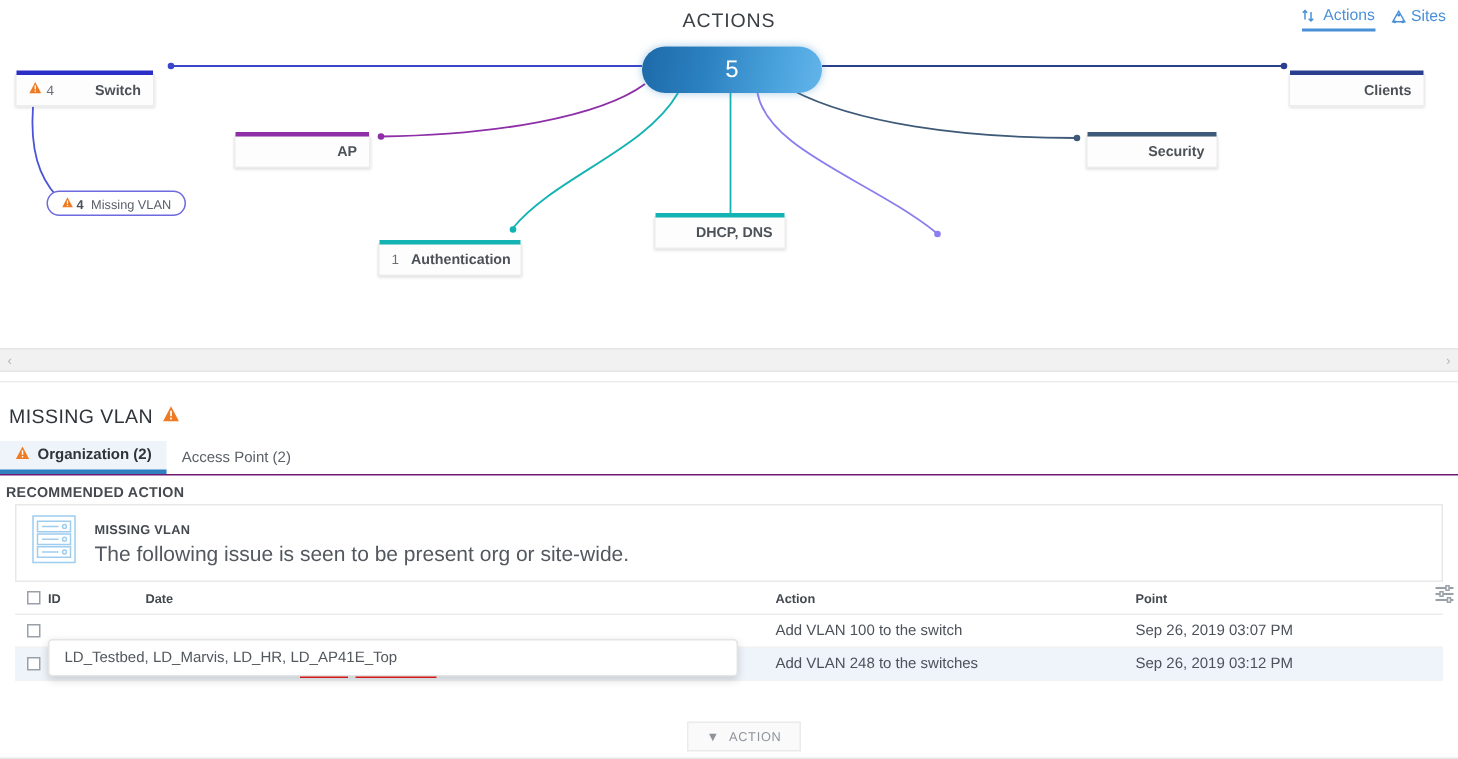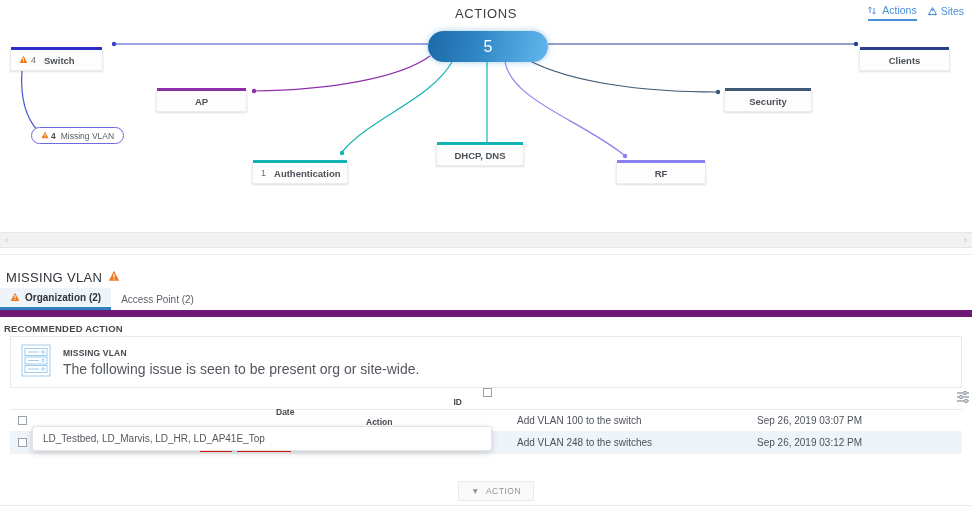--- a/index.html
+++ b/index.html
@@ -41,22 +41,22 @@
     display: flex; align-items: center;
     padding: 0 8px;
     font-size: 9.5px;
     font-weight: bold;
     color: #4c5158;
     white-space: nowrap;
   }
   .node .bar { position: absolute; left: 0; right: 0; top: -3px; height: 3px; }
   .node .cnt { font-weight: normal; color: #6a6f76; font-size: 9px; margin-right: 8px; }
   .node .warn { margin-right: 3px; }
-  .node .lbl { flex: 1; text-align: center; }
-  .node.with-meta .lbl { text-align: left; }
+  .node .lbl { flex: 1; text-align: right; }
+  .node.with-meta .lbl { text-align: right; }
 
   .warn-tri { display:inline-block; vertical-align: -1px; }
 
   .center-node {
     position: absolute;
     left: 428px; top: 31px; width: 120px; height: 31px;
     border-radius: 16px;
     background: linear-gradient(100deg, #1d69a8 0%, #2b81c0 35%, #4ba3dd 75%, #62b5ea 100%);
     box-shadow: 0 0 6px rgba(60,140,200,.45);
     color: #fff; font-size: 16px;
@@ -88,21 +88,21 @@
 
   
   .detail { position: absolute; left: 0; top: 262px; width: 972px; height: 244px; background: #fff; }
   .detail-title {
     position: absolute; left: 6px; top: 8px;
     font-size: 13px; color: #2f343a; letter-spacing: .3px;
     display: flex; align-items: center; gap: 6px;
   }
   .tabs {
     position: absolute; left: 0; top: 33px; width: 972px; height: 22px;
-    border-bottom: 7px solid #701a75;
+    border-bottom: 1px solid #701a75;
     display: flex; align-items: flex-end; gap: 0;
   }
   .tab {
     height: 22px; display: flex; align-items: center; gap: 5px;
     padding: 0 10px; font-size: 10px; color: #5c6169; cursor: pointer;
   }
   .tab.active { font-weight: bold; color: #2f343a; background: #eef4fa; border-bottom: 3px solid #2f7fc1; }
 
   .rec-label {
     position: absolute; left: 4px; top: 61px;
@@ -115,21 +115,20 @@
   }
   .rec-card .rec-text-title { font-size: 8.5px; font-weight: bold; color: #44494f; letter-spacing: .2px; }
   .rec-card .rec-text-desc { font-size: 14px; color: #53585f; margin-top: 3px; }
 
   
   .table { position: absolute; left: 10px; top: 126px; width: 952px; }
   .t-head {
     display: flex; align-items: center; height: 22px;
     font-size: 8.5px; font-weight: bold; color: #44494f;
     border-bottom: 1px solid #ececec;
-    flex-direction: column;
   }
   .t-row {
     display: flex; align-items: center; height: 22px;
     font-size: 10px; color: #4d525a;
     border-bottom: 1px solid #f2f2f2;
   }
   .t-row.alt { background: #eef4fa; }
   .c-chk { width: 22px; display: flex; align-items: center; justify-content: flex-start; padding-left: 8px; }
   .c-id { width: 65px; }
   .c-info { width: 420px; }
@@ -246,24 +245,20 @@
       <span class="bar" style="background:#14b3b3;"></span>
       <span class="cnt">1</span>
       <span class="lbl">Authentication</span>
     </div>
 
     <div class="node" style="left:436px; top:144px; width:88px;">
       <span class="bar" style="background:#14b3b3;"></span>
       <span class="lbl">DHCP, DNS</span>
     </div>
 
-    <div class="node" style="left:616px; top:162px; width:90px;">
-      <span class="bar" style="background:#8b7ff0;"></span>
-      <span class="lbl">RF</span>
-    </div>
 
     <div class="node" style="left:724px; top:90px; width:88px;">
       <span class="bar" style="background:#3e5a78;"></span>
       <span class="lbl">Security</span>
     </div>
 
     <div class="node" style="left:859px; top:49px; width:91px;">
       <span class="bar" style="background:#2b3f8f;"></span>
       <span class="lbl">Clients</span>
     </div>

